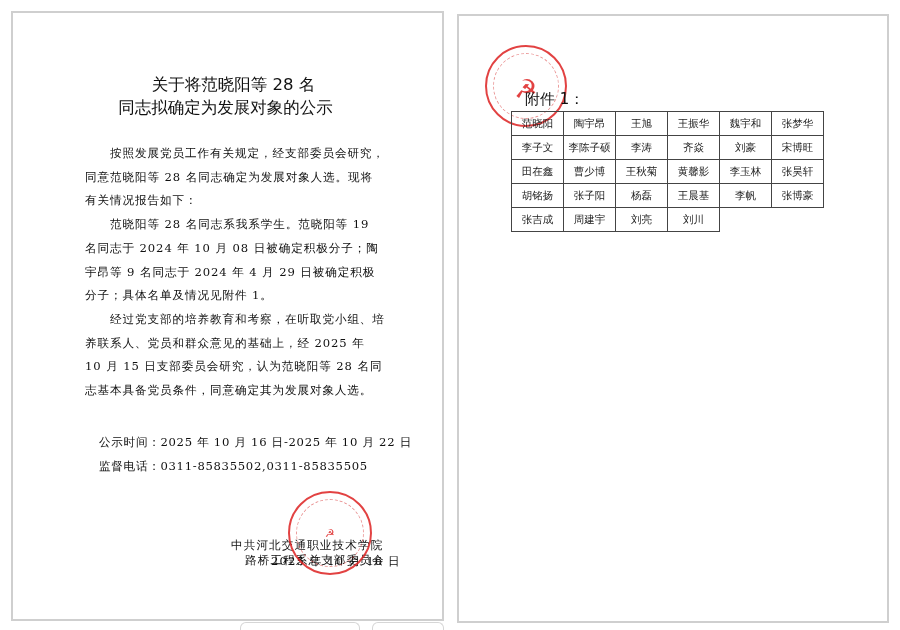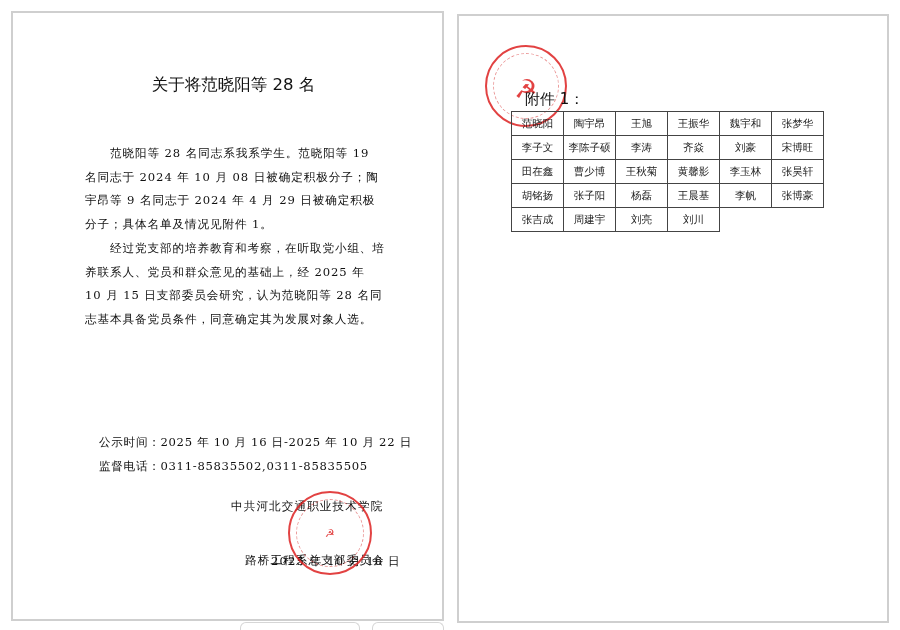--- a/index.html
+++ b/index.html
@@ -23,21 +23,21 @@
   .body-text { position:absolute; left:72px; width:300px; font-size:11.6px; line-height:23.7px; letter-spacing:0.9px; }
   .body-text p { margin:0; }
   .indent { text-indent:25px; }
   #para-block { top:129px; }
 
   .pub { position:absolute; left:86px; font-size:11.6px; letter-spacing:0.7px;text-align:center; }
   #notice-time { top:422px; }
   #phone { top:446px; }
 
   .sig { position:absolute; font-size:11.6px; letter-spacing:1.1px; white-space:nowrap; }
-  #sig-org1 { left:218px; top:486px; }
+  #sig-org1 { left:218px; top:525px; }
   #sig-org2 { left:232px; top:540px; }
   #sig-date { left:258px; top:525px;margin-top:16px; }
 
   .seal { position:absolute; border-radius:50%; border:2.5px solid #d22; box-sizing:border-box; }
   #seal1 { left:275px; top:478px; width:84px; height:84px; opacity:0.85; }
   #seal2 { left:26px; top:29px; width:82px; height:82px; opacity:0.85; }
   .seal .ring { position:absolute; inset:6px; border-radius:50%; border:1px dashed rgba(210,30,30,0.55); }
   .seal .emblem { position:absolute; left:50%; top:50%; transform:translate(-50%,-40%); color:#d22; font-size:26px; font-family:"DejaVu Sans", sans-serif; line-height:1; }
   .seal .emblem.small { font-size:11px; transform:translate(-50%,-50%); }
 
@@ -54,22 +54,24 @@
 
   .tab-chip { position:absolute; top:622px; height:14px; border:1px solid #d6d6d6; border-bottom:none; border-radius:6px 6px 0 0; background:#fff; }
   #chip1 { left:240px; width:118px; }
   #chip2 { left:372px; width:70px; }
 </style>
 </head>
 <body>
 
 <div class="page" id="page1">
   <div class="title t1">关于将范晓阳等 28 名</div>
+  <div class="title t2">同志拟确定为发展对象的公示</div>
 
   <div class="body-text" id="para-block">
+    <p class="indent">按照发展党员工作有关规定，经支部委员会研究，同意范晓阳等 28 名同志确定为发展对象人选。现将有关情况报告如下：</p>
     <p class="indent">范晓阳等 28 名同志系我系学生。范晓阳等 19 名同志于 2024 年 10 月 08 日被确定积极分子；陶宇昂等 9 名同志于 2024 年 4 月 29 日被确定积极分子；具体名单及情况见附件 1。</p>
     <p class="indent">经过党支部的培养教育和考察，在听取党小组、培养联系人、党员和群众意见的基础上，经 2025 年 10 月 15 日支部委员会研究，认为范晓阳等 28 名同志基本具备党员条件，同意确定其为发展对象人选。</p>
   </div>
 
   <div class="pub" id="notice-time">公示时间：2025 年 10 月 16 日-2025 年 10 月 22 日</div>
   <div class="pub" id="phone">监督电话：0311-85835502,0311-85835505</div>
 
   <div class="sig" id="sig-org1">中共河北交通职业技术学院</div>
   <div class="sig" id="sig-org2">路桥工程系总支部委员会</div>
   <div class="sig" id="sig-date">2025 年 10 月 16 日</div>

